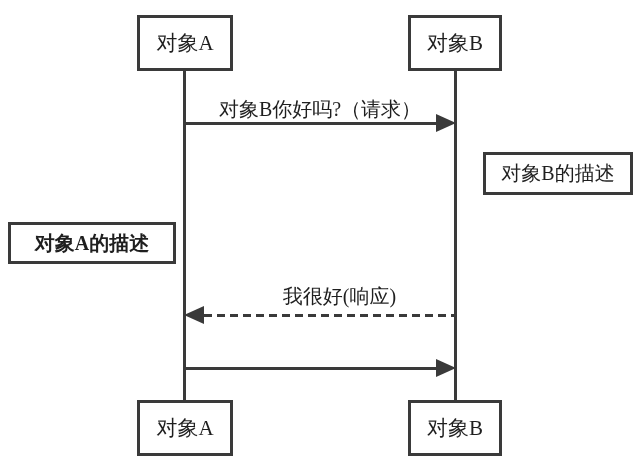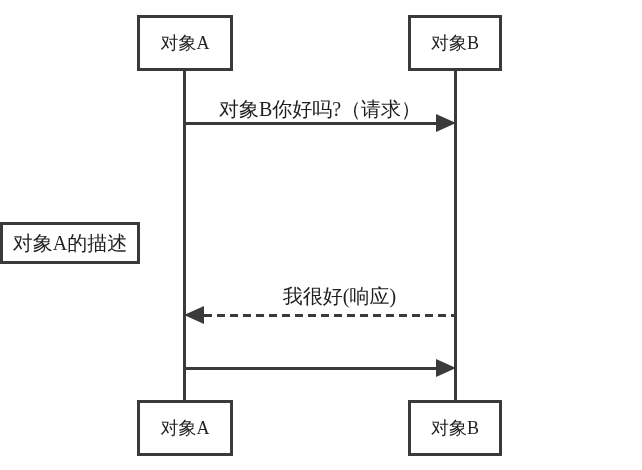--- a/index.html
+++ b/index.html
@@ -13,21 +13,21 @@
     width: 642px; height: 470px;
     background: #ffffff;
     color: #1a1a1a;
   }
   
   .obj-box {
     position: absolute;
     border: 3px solid #3a3a3a;
     background: #ffffff;
     display: flex; align-items: center; justify-content: center;
-    font-size: 18px;
+    font-size: 21px;
     color: #1f1f1f;
     z-index: 3;
     text-align: right;
   }
   
   .desc-box {
     position: absolute;
     border: 3px solid #3a3a3a;
     background: #ffffff;
     display: flex; align-items: center; justify-content: center;
@@ -76,21 +76,21 @@
     white-space: nowrap;
     z-index: 2;
   }
 
   
   #box-a-top    { left: 137px; top: 15px;  width: 96px; height: 56px; }
   #box-b-top    { left: 408px; top: 15px;  width: 94px; height: 56px; }
   #box-a-bottom { left: 137px; top: 400px; width: 96px; height: 56px; }
   #box-b-bottom { left: 408px; top: 400px; width: 94px; height: 56px; }
 
-  #desc-a { left: 0;   top: 222px; width: 140px; height: 42px; }
+  #desc-a { left: 8px;   top: 222px; width: 168px; height: 42px; font-weight: bold; }
   #desc-b { left: 483px; top: 152px; width: 150px; height: 43px; }
 
   #lifeline-a { left: 183px; top: 70px; height: 330px; }
   #lifeline-b { left: 454px; top: 70px; height: 330px; }
 
   #msg1-label { top: 96px; }
   #msg1-line  { left: 184px; top: 122px; width: 254px; }
   #msg1-head  { left: 436px; top: 114px; }
 
   #msg2-label { top: 283px; padding-left: 39px; }
@@ -118,20 +118,23 @@
   <div class="obj-box" id="box-a-bottom">
     <span>对象A</span>
   </div>
   <div class="obj-box" id="box-b-bottom">
     <span>对象B</span>
   </div>
 
   <div class="desc-box" id="desc-a">
     <span>对象A的描述</span>
   </div>
+  <div class="desc-box" id="desc-b">
+    <span>对象B的描述</span>
+  </div>
 
   <div class="msg-label" id="msg1-label">对象B你好吗?（请求）</div>
   <div class="msg-line" id="msg1-line"></div>
   <div class="arrowhead right" id="msg1-head"></div>
 
   <div class="msg-label" id="msg2-label">我很好(响应)</div>
   <div class="msg-line dashed" id="msg2-line"></div>
   <div class="arrowhead left" id="msg2-head"></div>
 
   <div class="msg-line" id="msg3-line"></div>

